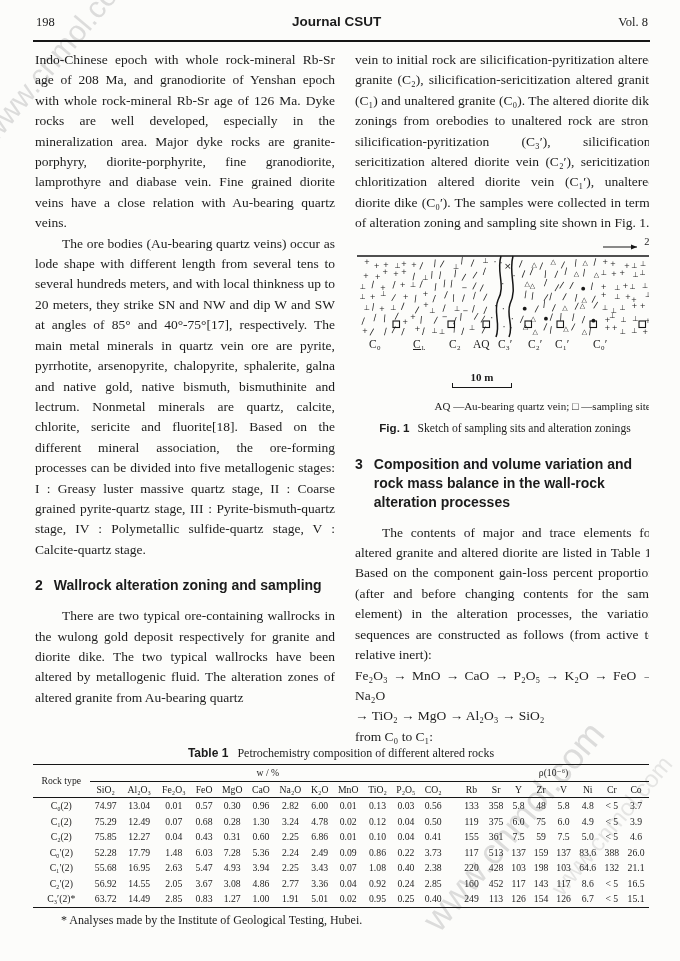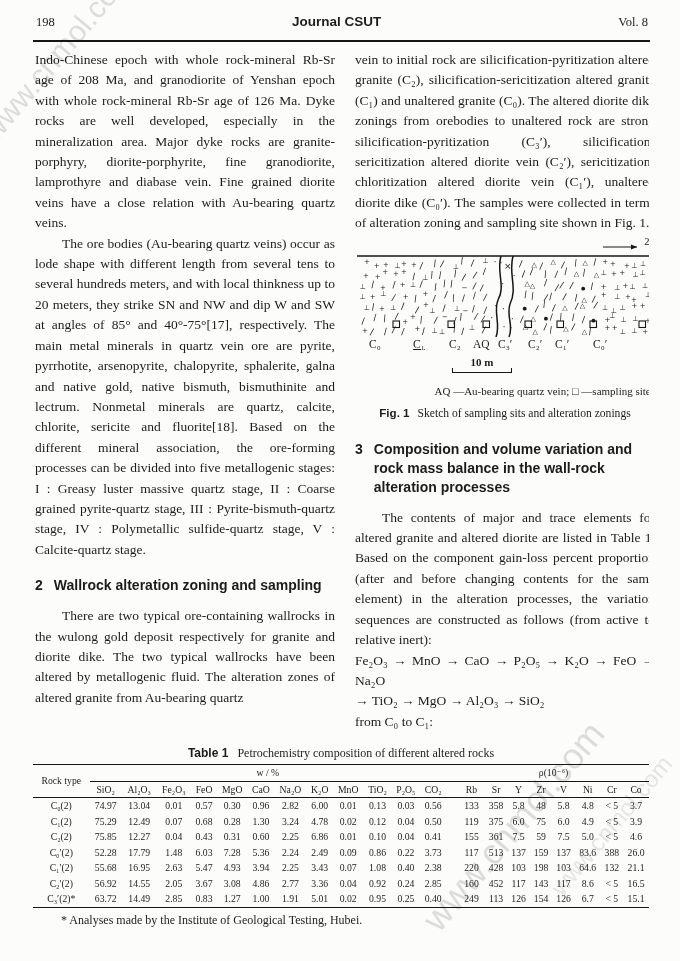--- a/index.html
+++ b/index.html
@@ -25,21 +25,21 @@
   .sec{font-family:"Liberation Sans",sans-serif;font-weight:bold;display:flex;gap:11px;
        font-size:14px;line-height:19px;margin:16px 0 11px;}
   .sec .num{flex:0 0 auto;}
   .sec31{font-size:13.6px;margin:13px 0 5px;}
   
   .figure{width:300px;margin:8px auto 2px;position:relative;}
   .figure svg{display:block;}
   .angle{position:absolute;top:-6px;right:-4px;font-size:10.5px;}
   .zonelabels{position:relative;height:15px;font-size:11.5px;}
   .zonelabels span{position:absolute;top:-2px;}
-  .scale{width:60px;margin:1px 0 0 97px;text-align:center;}
+  .scale{width:60px;margin:16px 0 0 97px;text-align:center;}
   .scale-text{font-size:11px;font-weight:bold;display:block;line-height:12px;}
   .scale-bar{height:4px;border-left:1.2px solid #161616;border-right:1.2px solid #161616;
              border-bottom:1.4px solid #161616;}
   .legend{font-size:11px;text-align:right;margin-top:12px;}
   .caption{font-size:11.6px;text-align:center;margin-top:9px;}
   .cap-label{font-family:"Liberation Sans",sans-serif;font-weight:bold;margin-right:8px;}
   .seq{line-height:22px;text-align:left;}
   
   .tablewrap{position:absolute;top:746px;left:33px;width:616px;}
   .tbl-title{text-align:center;font-size:12px;margin-bottom:3px;}

